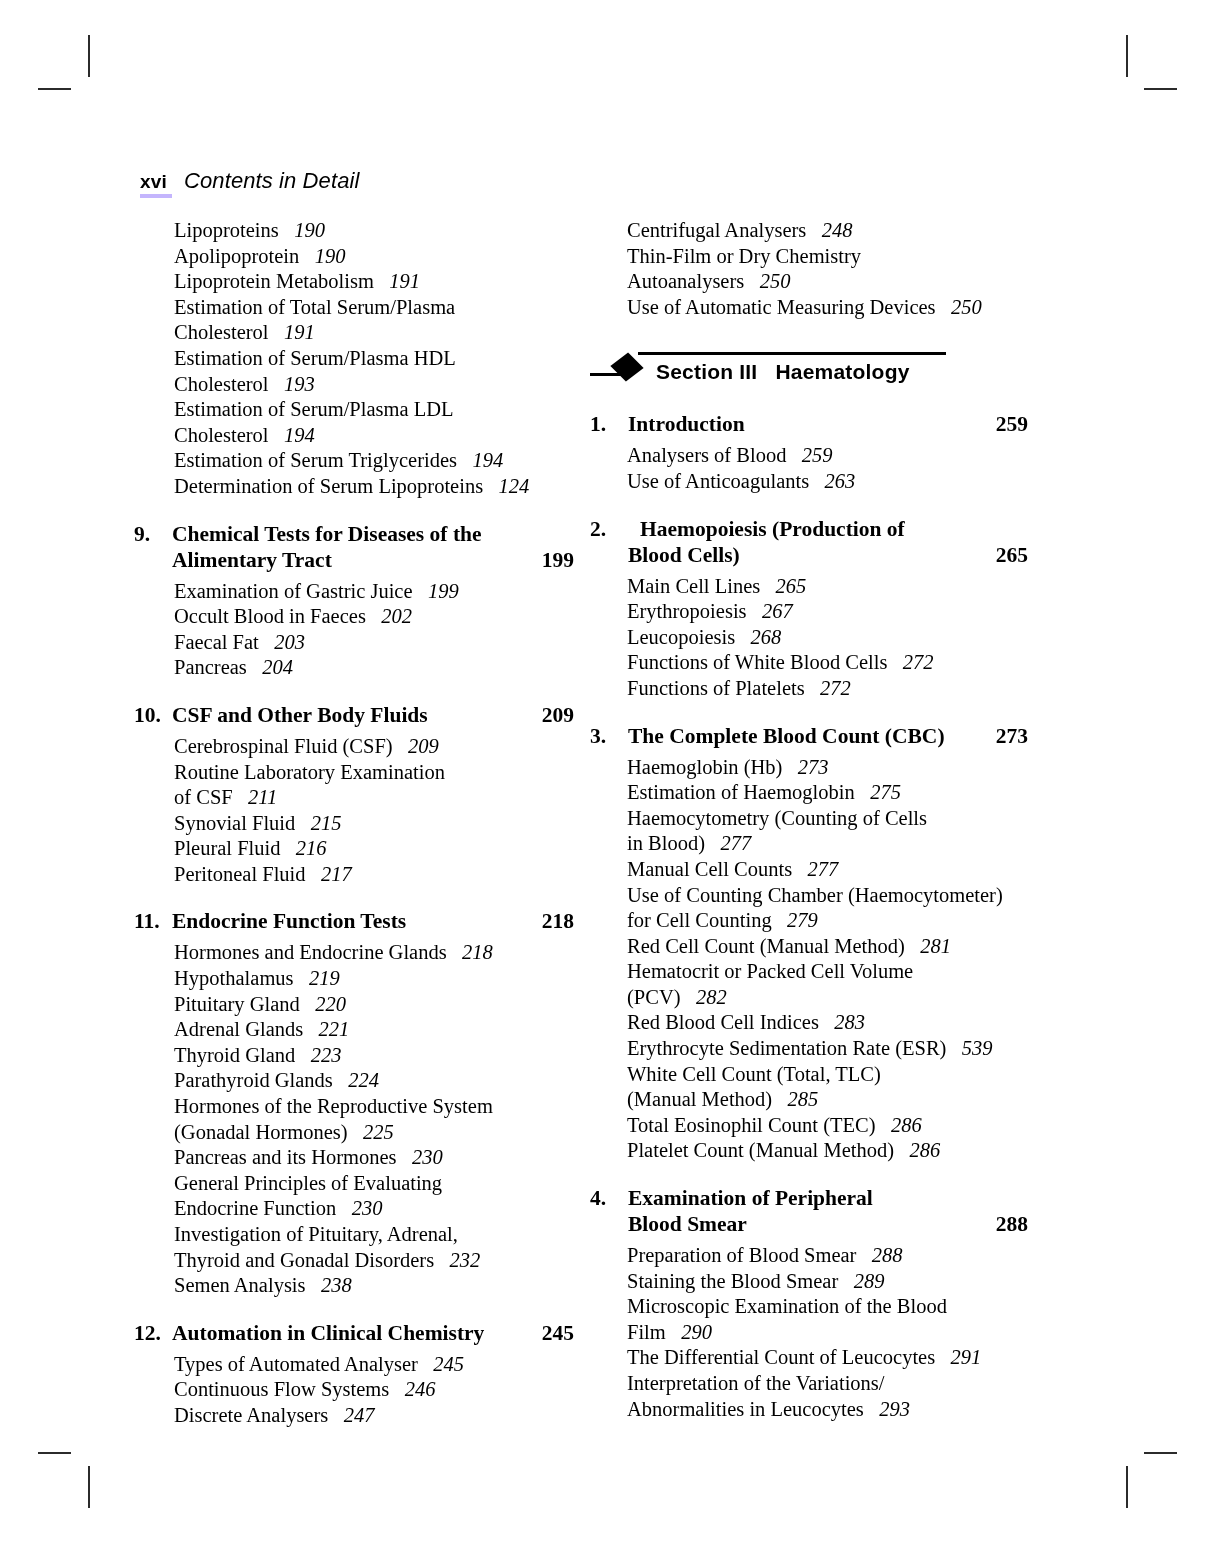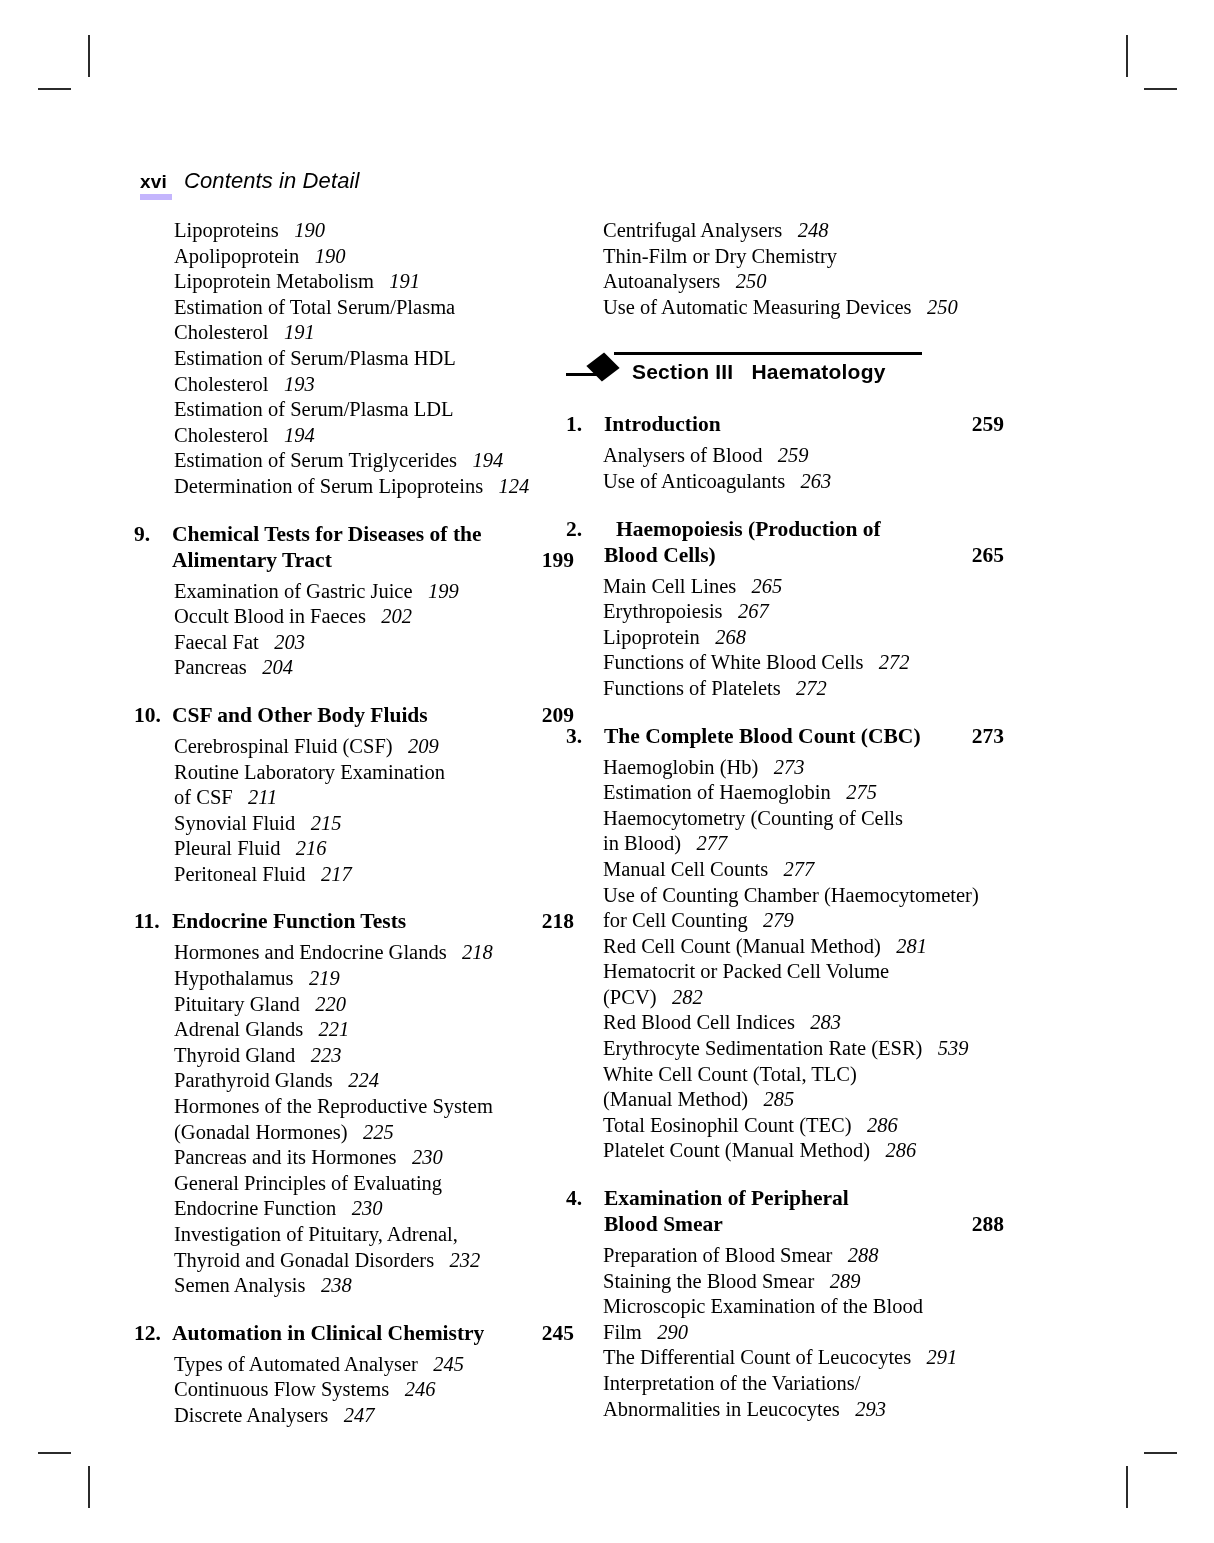--- a/index.html
+++ b/index.html
@@ -39,39 +39,39 @@
     left: 140px;
     top: 168px;
     display: flex;
     align-items: baseline;
   }
   .folio {
     font-family: "Liberation Sans", "DejaVu Sans", sans-serif;
     font-weight: bold;
     font-size: 19px;
     letter-spacing: 0.2px;
-    border-bottom: 6px solid #c4b5fd;
+    border-bottom: 4px solid #c4b5fd;
     padding-bottom: 1px;
     padding-right: 5px;
   }
   .head-title {
     font-family: "Liberation Sans", "DejaVu Sans", sans-serif;
     font-style: italic;
     font-size: 22px;
     margin-left: 12px;
     letter-spacing: 0.1px;
   }
 
   
   .col {
     position: absolute;
     top: 218px;
   }
   .col-left  { left: 134px; width: 440px; }
-  .col-right { left: 566px; width: 438px; }
+  .col-right { left: 590px; width: 438px; }
 
   
   .chapter {
     display: flex;
     align-items: flex-start;
     font-weight: bold;
     font-size: 21.5px;
     line-height: 26px;
     margin-top: 21px;
     margin-bottom: 6px;
@@ -288,21 +288,21 @@
         <div class="sub"><span>Use of Anticoagulants</span><span class="pg">   263</span></div>
       </div>
       <div class="chapter two-line">
         <span class="num">2.</span>
         <span class="title-wrap"><span class="ctitle" style="white-space: pre-line; margin-left: 12px;">Haemopoiesis (Production of
 Blood Cells)</span><span class="cpage">265</span></span>
       </div>
       <div class="subs">
         <div class="sub"><span>Main Cell Lines</span><span class="pg">   265</span></div>
         <div class="sub"><span>Erythropoiesis</span><span class="pg">   267</span></div>
-        <div class="sub"><span>Lipoprotein</span><span class="pg">   268</span></div>
+        <div class="sub"><span>Leucopoiesis</span><span class="pg">   268</span></div>
         <div class="sub"><span>Functions of White Blood Cells</span><span class="pg">   272</span></div>
         <div class="sub"><span>Functions of Platelets</span><span class="pg">   272</span></div>
       </div>
       <div class="chapter">
         <span class="num">3.</span>
         <span class="title-wrap">
           <span class="ctitle" style="white-space: pre-line;">The Complete Blood Count (CBC)</span>
           <span class="cpage">273</span>
         </span>
       </div>

